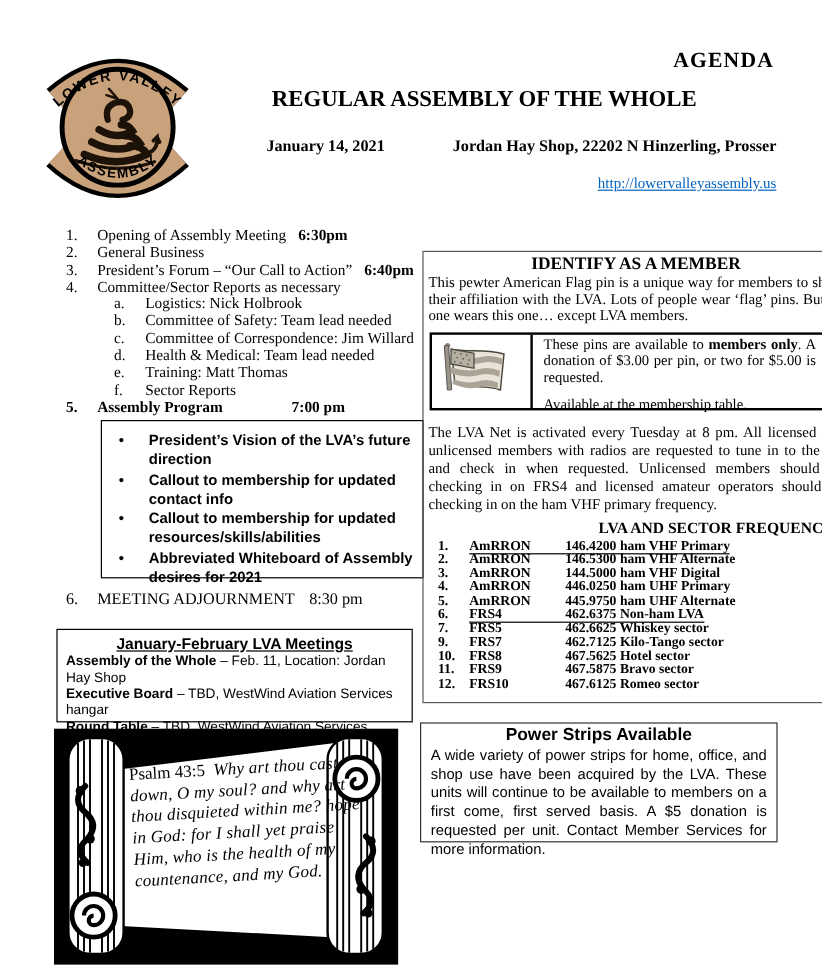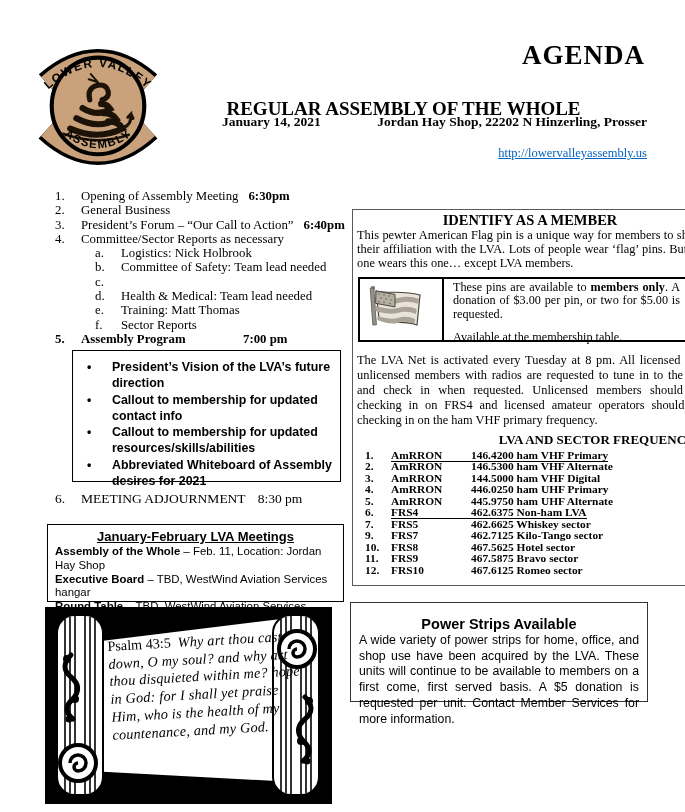--- a/index.html
+++ b/index.html
@@ -5,36 +5,36 @@
   * { box-sizing: border-box; margin: 0; padding: 0; }
   html,body { background:#fff; }
   .page {
     position: relative; width: 685px; height: 812px; background:#fff;
     font-family: "Liberation Serif", serif; color:#000; overflow:hidden;
   }
   .abs { position:absolute; }
   .b { font-weight:bold; }
 
   
-  .agenda-title { top:40px; right:40px; font-size:27px; font-weight:bold; letter-spacing:1px; }
-  .subtitle { top:98px; left:160px; right:38px; text-align:center; font-size:19px; font-weight:bold; }
+  .agenda-title { top:40px; right:40px; font-size:18px; font-weight:bold; letter-spacing:1px; }
+  .subtitle { top:72px; left:160px; right:38px; text-align:center; font-size:19px; font-weight:bold; }
   .dateline-date { top:114px; left:222px; font-size:13.5px; font-weight:bold; }
   .dateline-loc  { top:114px; right:38px; font-size:13.5px; font-weight:bold; }
   .site-link { top:146px; right:38px; font-size:12.5px; text-decoration:underline; }
   .logo-wrap { top:34px; left:36px; width:124px; height:146px; }
 
   
   .agenda-list { top:189px; left:38px; width:316px; font-size:12.8px; line-height:14.3px; }
   .a-row { display:flex; }
   .a-num { margin-left:17px; width:26px; flex:none; }
   .a-row.sub .a-num { margin-left:57px; width:26px; }
   .a-time { font-weight:bold; margin-left:10px; }
   .a-text5 { width:162px; flex:none; }
 
-  .program-box { top:350px; left:72px; width:269px; height:132px; border:1.5px solid #000; padding-top:8px; }
+  .program-box { top:350px; left:84px; width:269px; height:132px; border:1.5px solid #000; padding-top:8px; }
   .p-row { display:flex; font-family:"Liberation Sans", sans-serif; font-weight:bold; font-size:12.4px; line-height:16.3px; }
   .p-dot { margin-left:14px; width:25px; flex:none; }
   .p-dot::before { content:"•"; }
   .p-text { width:220px; }
 
   .adjourn-row { top:491px; left:38px; font-size:13.5px; display:flex; }
   .adjourn-row .a-num { margin-left:17px; width:26px; }
   .adjourn-row .a-time { font-weight:normal; margin-left:12px; }
 
   
@@ -61,21 +61,21 @@
   .pin-line2 { margin-top:9px; }
   .net-text { margin:11px 4px 0 4px; text-align:justify; font-size:12.4px; line-height:15px; }
   .freq-title { text-align:right; font-weight:bold; font-size:13px; margin-top:4px; }
   .freq-list { margin-left:12px; margin-top:2px; font-size:11.4px; line-height:11.5px;font-weight:bold; }
   .f-num { display:inline-block; width:26px; }
   .f-name { display:inline-block; width:80px; }
   .f-main.u { border-bottom:1.2px solid #000; }
 
   
   .power-box { top:602px; left:350px; width:298px; height:100px; border:1.2px solid #333;
-               font-family:"Liberation Sans", sans-serif; padding-top:13px; }
+               font-family:"Liberation Sans", sans-serif; padding-top:2px; }
   .pw-title { text-align:center; font-size:14.5px; font-weight:bold; }
   .pw-body  { margin:1px 8px 0 8px; font-size:12.3px; line-height:15.7px; text-align:justify; }
 </style>
 </head>
 <body>
 
 <div class="page">
 
   <div class="abs logo-wrap">
     <svg width="124" height="146" viewBox="0 0 120 142">
@@ -136,20 +136,21 @@
     <div class="a-row sub">
       <span class="a-num">a.</span>
         <span>Logistics: Nick Holbrook</span>
     </div>
     <div class="a-row sub">
       <span class="a-num">b.</span>
         <span>Committee of Safety: Team lead needed</span>
     </div>
     <div class="a-row sub">
       <span class="a-num">c.</span>
+        <span>Committee of Correspondence: Jim Willard</span>
     </div>
     <div class="a-row sub">
       <span class="a-num">d.</span>
         <span>Health &amp; Medical: Team lead needed</span>
     </div>
     <div class="a-row sub">
       <span class="a-num">e.</span>
         <span>Training: Matt Thomas</span>
     </div>
     <div class="a-row sub">

